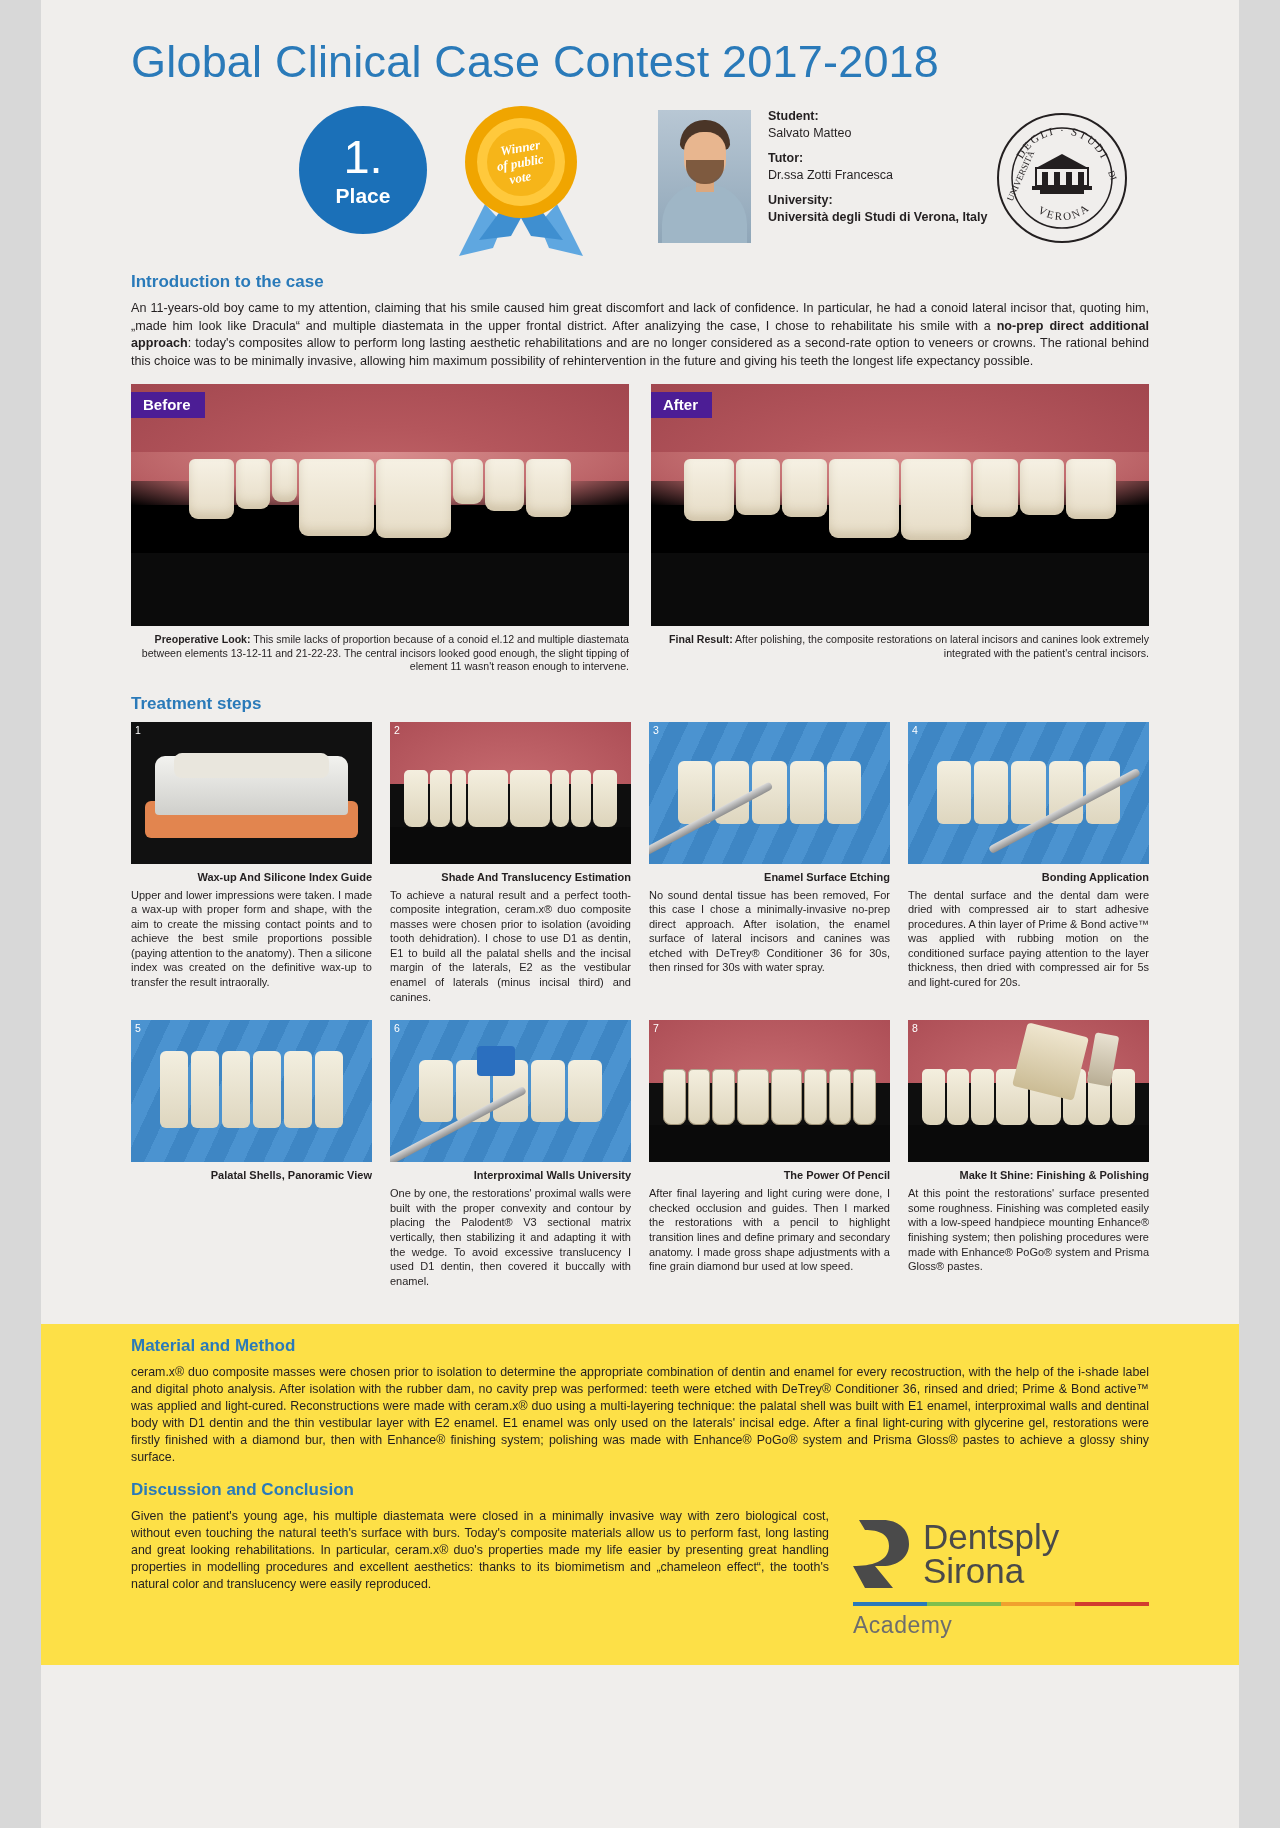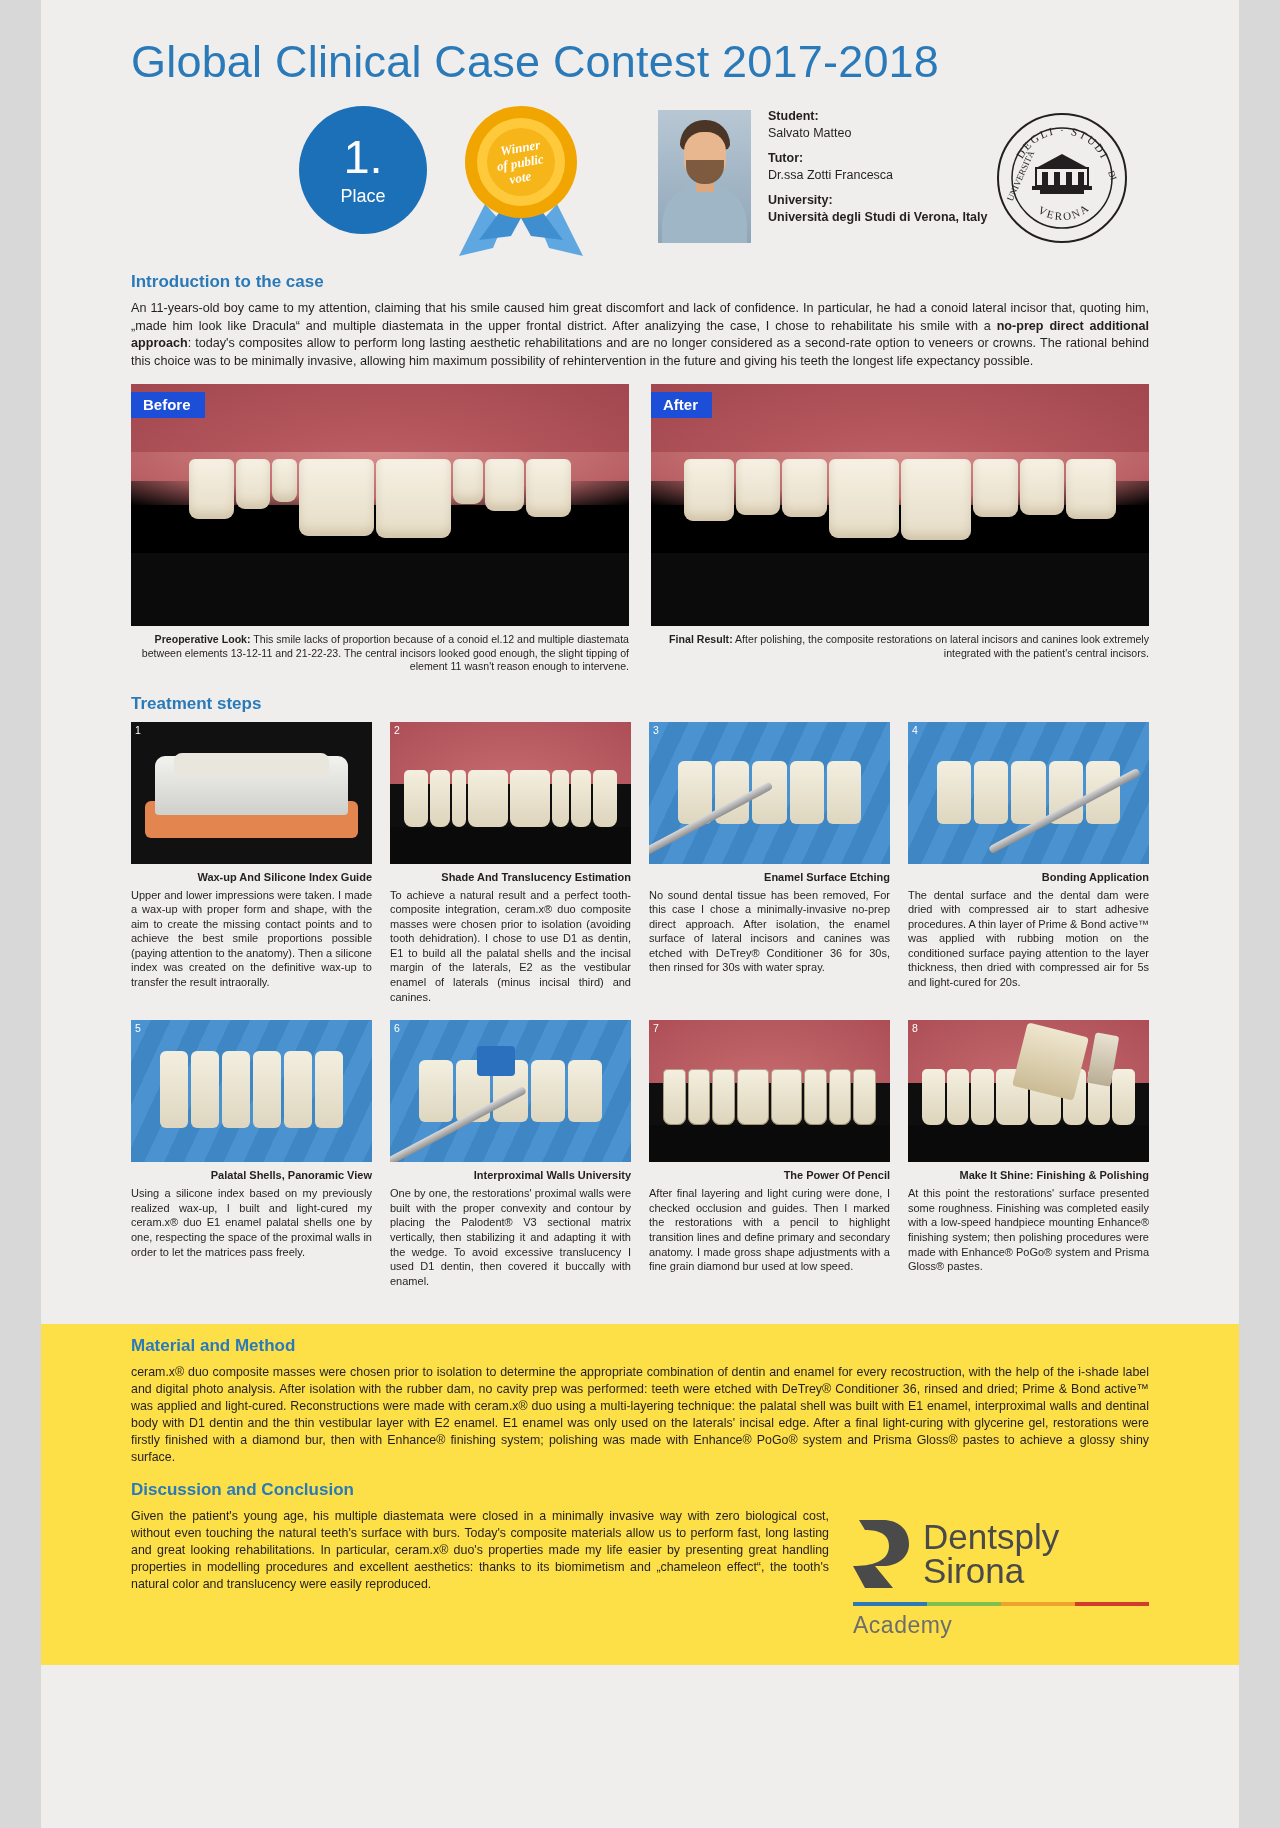--- a/index.html
+++ b/index.html
@@ -30,21 +30,21 @@
     height:160px;
     margin-top:18px;
   }
   .place-badge {
     position:absolute; left:258px; top:0;
     width:128px; height:128px; border-radius:50%;
     background:#1b70b8; color:#fff;
     text-align:center;
   }
   .place-badge .num { font-size:47px; line-height:58px; padding-top:22px; font-weight:400; }
-  .place-badge .lbl { font-size:18px; line-height:20px; font-weight:400; }
+  .place-badge .lbl { font-size:21px; line-height:20px; font-weight:700; }
   .rosette { position:absolute; left:400px; top:-6px; width:160px; height:160px; }
   .student-photo {
     position:absolute; left:617px; top:4px;
     width:93px; height:133px;
     background:linear-gradient(#b8c7d4,#8fa6b8);
     overflow:hidden;
   }
   .student-photo .hair { position:absolute; left:22px; top:10px; width:50px; height:30px; background:#4a3527; border-radius:25px 25px 6px 6px; }
   .student-photo .face { position:absolute; left:26px; top:22px; width:42px; height:50px; background:#e8b68f; border-radius:20px 20px 22px 22px; }
   .student-photo .beard { position:absolute; left:28px; top:50px; width:38px; height:24px; background:#6b4a31; border-radius:0 0 18px 18px; opacity:.85;}
@@ -69,21 +69,21 @@
   .intro-text b { font-weight:bold; }
   
   .ba-row { display:flex; gap:22px; padding:0 90px; margin-top:14px; }
   .ba { width:100%; }
   .ba-img {
     position:relative; width:100%; height:242px;
     background:#000; overflow:hidden;
   }
   .tag {
     position:absolute; left:0; top:8px;
-    background:#1d4ed8; color:#fff;
+    background:#4c1d95; color:#fff;
     font-size:15px; font-weight:bold;
     padding:4px 14px 5px 12px;
     z-index:5;
   }
   .gum { position:absolute; left:0; top:0; width:100%; height:40%;
          background:radial-gradient(ellipse at 50% 120%, #c4686b 0%, #b4565c 45%, #a2474f 100%); }
   .gumline { position:absolute; top:28%; left:0; width:100%; height:22%;
              background:radial-gradient(ellipse at 50% 0%, #d98f8f 0%, #c06a6d 60%, rgba(180,86,92,0) 100%); }
   .teeth { position:absolute; left:0; top:31%; width:100%; height:40%; display:flex; justify-content:center; align-items:flex-start; }
   .tooth { background:linear-gradient(#f6f1e4,#e6dcc6); margin:0 1px; border-radius:6px 6px 9px 9px; box-shadow:inset 0 -6px 8px rgba(150,130,90,.25); }
@@ -340,21 +340,20 @@
           <div class="tooth-row" style="top:22%;height:54%">
               <div></div>
               <div></div>
               <div></div>
               <div></div>
               <div></div>
               <div></div>
             </div>
         </div>
         <div class="step-title">Palatal Shells, Panoramic View</div>
-        <div class="step-text">Using a silicone index based on my previously realized wax-up, I built and light-cured my ceram.x® duo E1 enamel palatal shells one by one, respecting the space of the proximal walls in order to let the matrices pass freely.</div>
       </div>
 
       <div>
         <div class="step-img sc-blue">
           <span class="step-num">6</span>
           <div class="dam"></div>
           <div class="tooth-row">
               <div></div>
               <div></div>
               <div></div>

